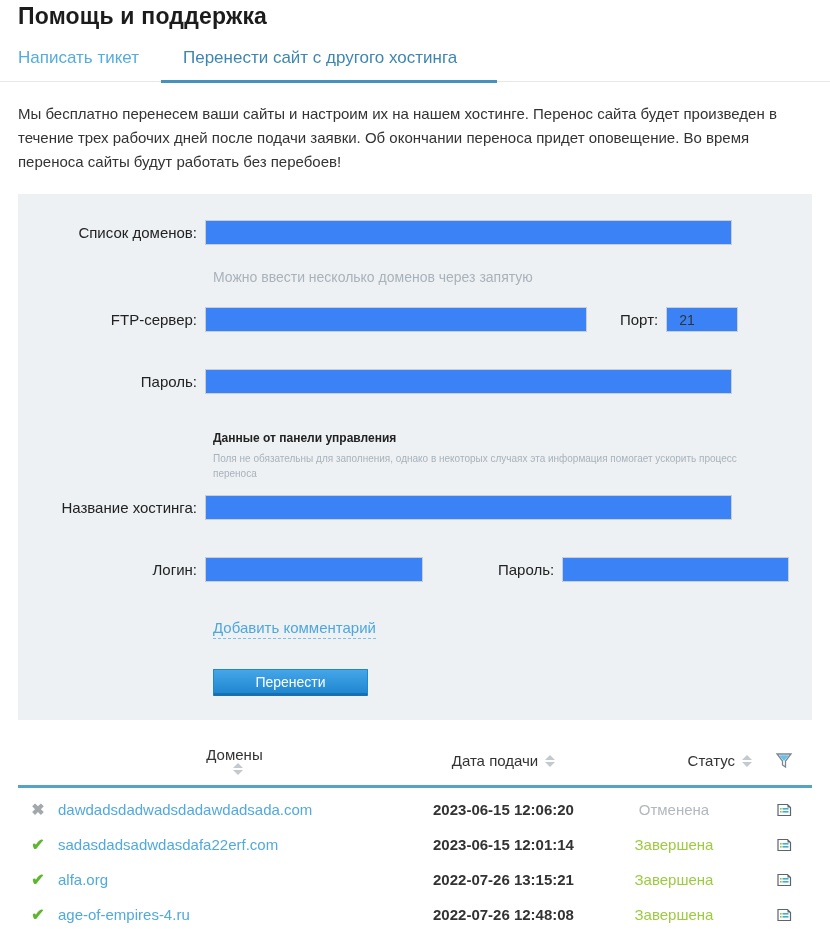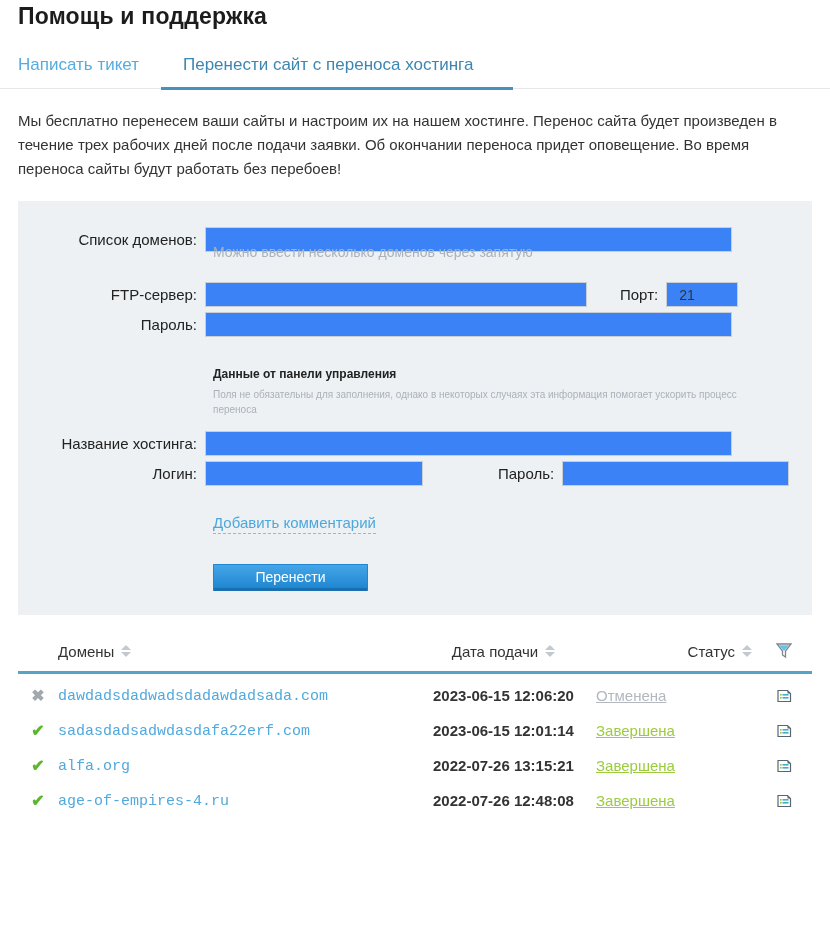--- a/index.html
+++ b/index.html
@@ -7,31 +7,31 @@
   body {
     width:830px; height:929px; overflow:hidden;
     font-family:"Liberation Sans", sans-serif;
     color:#333; font-size:15px;
   }
 
   
   .page-title { font-size:23px; font-weight:600; color:#1c1c1c; padding:3px 18px 0; letter-spacing:.2px; }
 
   
-  .tabs { margin-top:19px; padding:0 18px; border-bottom:1px solid #e7e7e7; display:flex; }
+  .tabs { margin-top:12px; padding:0 18px; border-bottom:1px solid #e7e7e7; display:flex; }
   .tab { font-size:17px; padding:6px 14px 13px; cursor:pointer; }
   .tab.inactive { color:#55acdf; margin-right:8px; padding-left:0; }
   .tab.active { color:#3d86b1; border-bottom:3px solid #4592bd; margin-bottom:-2px; padding:6px 40px 12px 22px; }
 
   
   .intro { padding:20px 18px 0; line-height:1.6; color:#333; max-width:800px; }
 
   
   .panel { margin:20px 18px 0; background:#edf1f4; padding:26px 0 24px; }
-  .form-row { display:flex; align-items:center; margin-bottom:5px; }
+  .form-row { display:flex; align-items:center; margin-bottom:37px; }
   .form-label { flex:0 0 187px; text-align:right; padding-right:8px; color:#222; }
   .txt-input {
     height:25px; border:1px solid #c9ced3; background:#3b82f6; font-family:inherit;
     font-size:14px; padding:2px 7px; color:#333; outline:none;
   }
   .input-wide { width:527px; }
   .input-ftp { width:382px; }
   .input-port { width:72px; margin-left:8px; text-align:left; padding-left:12px; }
   .input-login { width:218px; }
   .input-pass2 { width:227px; margin-left:8px; }
@@ -52,50 +52,50 @@
     border-bottom:3px solid #196fb0; border-radius:1px;
   }
 
   
   .dtable { margin:26px 18px 0; }
   .thead {
     display:grid; grid-template-columns:40px 1fr 185px 160px 56px;
     align-items:center; padding-bottom:10px; border-bottom:3px solid #55a4c6;
   }
   .th { color:#333; font-size:15px; display:flex; align-items:center; }
-  .th-domains { grid-column:2; }
+  .th-domains { grid-column:2;flex-direction:column; }
   .th-date { justify-content:center; }
   .th-status { justify-content:flex-end; padding-right:4px; }
   .th-filter { justify-content:center; }
   .sort { display:inline-flex; flex-direction:column; margin-left:7px; gap:2px; cursor:pointer; }
   .sort .up { width:0; height:0; border-left:5px solid transparent; border-right:5px solid transparent; border-bottom:5px solid #c3c9cf; }
   .sort .dn { width:0; height:0; border-left:5px solid transparent; border-right:5px solid transparent; border-top:5px solid #c3c9cf; }
   .trow {
     display:grid; grid-template-columns:40px 1fr 185px 160px 56px;
     align-items:center; height:35px;
   }
   .trow:first-of-type { margin-top:4px; }
   .cell-icon { text-align:center; font-size:16px; font-weight:700; }
   .cell-icon.cancelled { color:#a3a8ad; }
   .cell-icon.completed { color:#5cb72f; }
-  .cell-domain a { color:#51a9dd; text-decoration:none; font-size:15px;font-family:Liberation Mono, monospace; }
+  .cell-domain a { color:#51a9dd; text-decoration:none; font-size:15px; }
   .cell-date { text-align:center; font-weight:700; color:#333; }
-  .cell-status { text-align:left; padding-right:4px;text-decoration:underline; }
+  .cell-status { text-align:center; padding-right:4px; }
   .cell-status.completed { color:#9ccb3f; }
   .cell-status.cancelled { color:#b2b8be; }
   .cell-doc { display:flex; justify-content:center; cursor:pointer; }
 </style>
 </head>
 <body>
 
 <h1 class="page-title">Помощь и поддержка</h1>
 
 <nav class="tabs">
   <div class="tab inactive">Написать тикет</div>
-  <div class="tab active">Перенести сайт с переноса хостинга</div>
+  <div class="tab active">Перенести сайт с другого хостинга</div>
 </nav>
 
 <p class="intro">Мы бесплатно перенесем ваши сайты и настроим их на нашем хостинге. Перенос сайта будет произведен в течение трех рабочих дней после подачи заявки. Об окончании переноса придет оповещение. Во время переноса сайты будут работать без перебоев!</p>
 
 <section class="panel">
 
   <div class="form-row">
     <label class="form-label">Список доменов:</label>
     <input type="text" class="txt-input input-wide" style="">
   </div>

